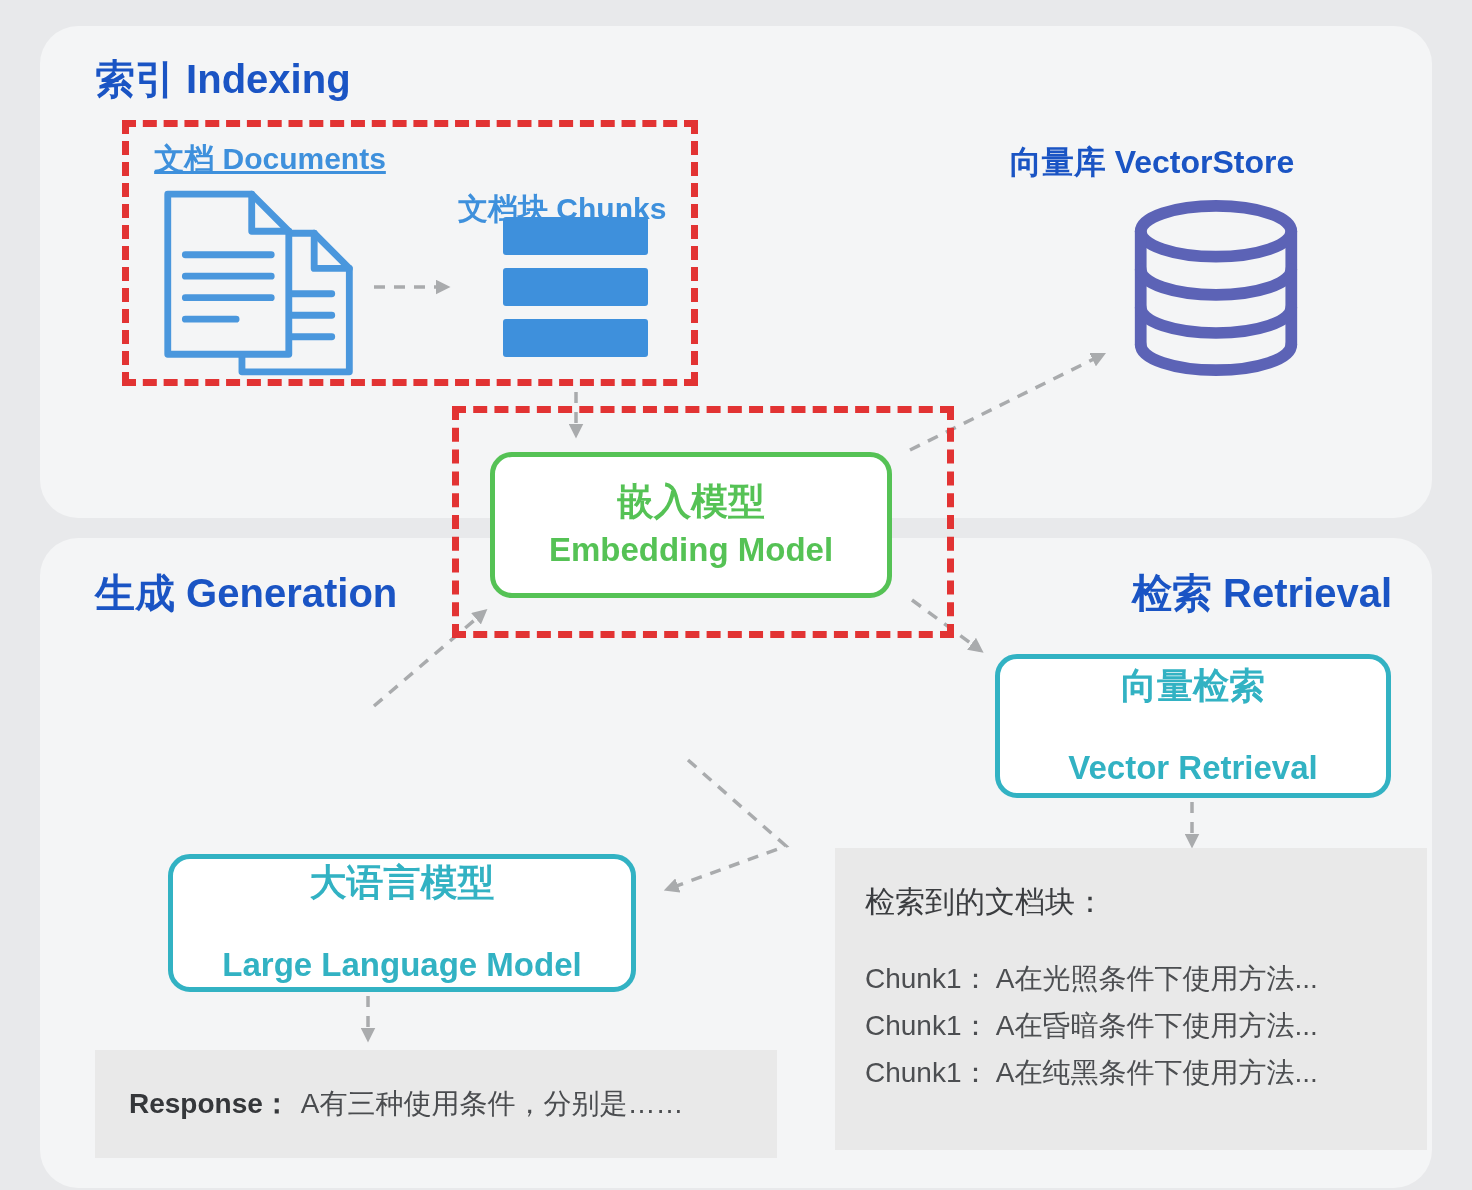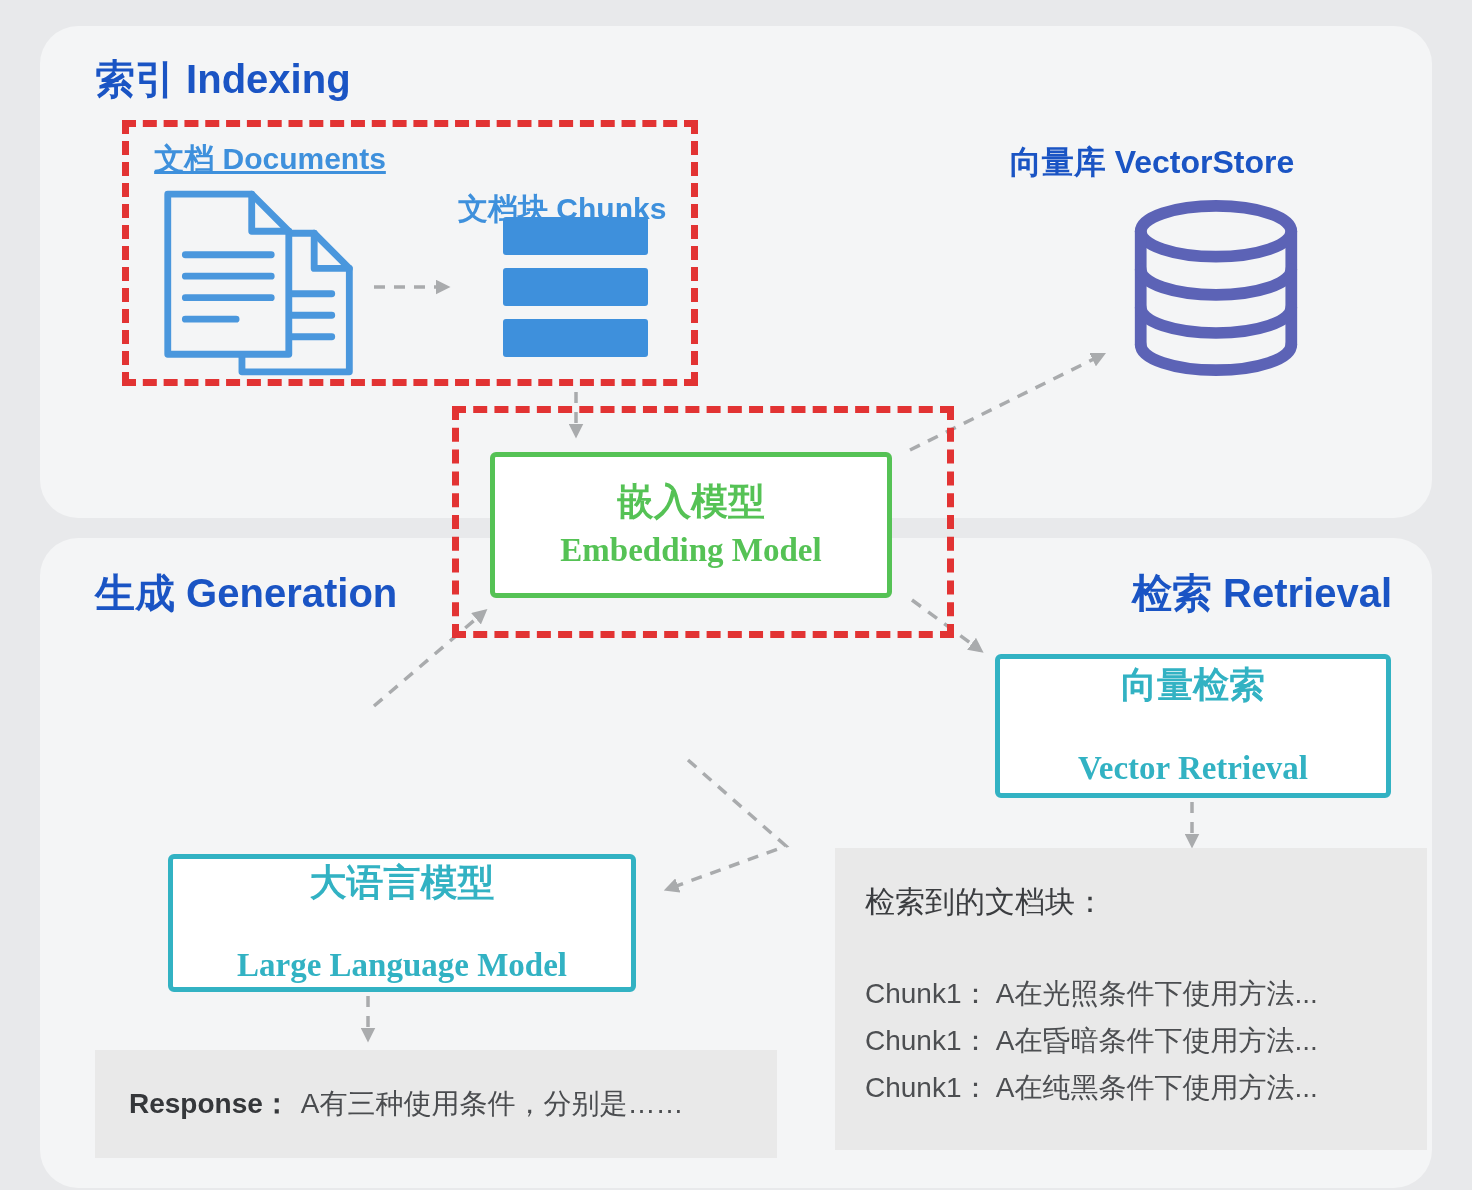--- a/index.html
+++ b/index.html
@@ -16,38 +16,38 @@
   .arrow-path { fill:none; stroke:#a9abad; stroke-width:3.5; stroke-dasharray:11 9; }
 
   .section-title { position:absolute; font-size:40px; font-weight:bold; color:#1a54c4; white-space:nowrap; }
   .blue-label { position:absolute; font-size:30px; font-weight:bold; color:#3e90dc; white-space:nowrap; }
 
   .red-dashed { position:absolute; border:7px dashed #e23333; }
   .red-box-1 { left:122px; top:120px; width:576px; height:266px; }
   .red-box-2 { left:452px; top:406px; width:502px; height:232px; }
 
   .node { position:absolute; background:#ffffff; display:flex; flex-direction:column;
-          align-items:center; justify-content:center; border-radius:6px; text-align:center;font-family:Liberation Serif, serif; }
+          align-items:center; justify-content:center; border-radius:22px; text-align:center; }
   .node .zh { font-size:37px; font-weight:bold; line-height:1.1; }
   .node .en { font-size:33px; font-weight:bold; margin-top:9px; line-height:1.1; }
   .node.green { border:5px solid #55c255; color:#55c255; }
   .node.teal  { border:5px solid #32b2c3; color:#32b2c3;gap:35px; }
   .embedding-node { left:490px; top:452px; width:402px; height:146px; }
   .vr-node  { left:995px; top:654px; width:396px; height:144px; }
   .llm-node { left:168px; top:854px; width:468px; height:138px; }
 
   .graybox { position:absolute; background:#e9e9e9; color:#4a4c4f; font-size:28px; }
   .inline-box { display:flex; align-items:center; padding:0 34px; white-space:nowrap; }
   .inline-box .lbl { color:#35373a; font-weight:bold; margin-right:10px; }
   .query-box    { left:95px; top:724px;  width:556px; height:78px; }
   .response-box { left:95px; top:1050px; width:682px; height:108px; }
 
   .retrieved-box { left:835px; top:848px; width:592px; height:302px; padding:34px 30px; }
   .retrieved-box .title { font-size:30px; font-weight:normal; color:#3b3d40; }
-  .retrieved-box .chunk-list { margin-top:47px; }
+  .retrieved-box .chunk-list { margin-top:32px; }
   .retrieved-box .chunk { font-size:28px; line-height:47px; color:#4c4e51; white-space:nowrap; }
 
   .bars { position:absolute; left:503px; top:217px; display:flex; flex-direction:column; gap:13px; }
   .bars .bar { width:145px; height:38px; background:#3e90dc; border-radius:3px; }
 
   .icon-abs { position:absolute; }
 </style>
 </head>
 <body>
 

